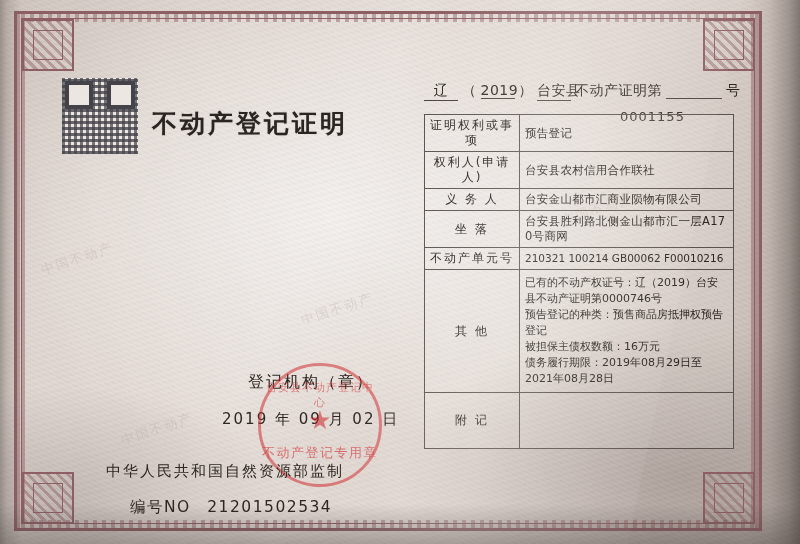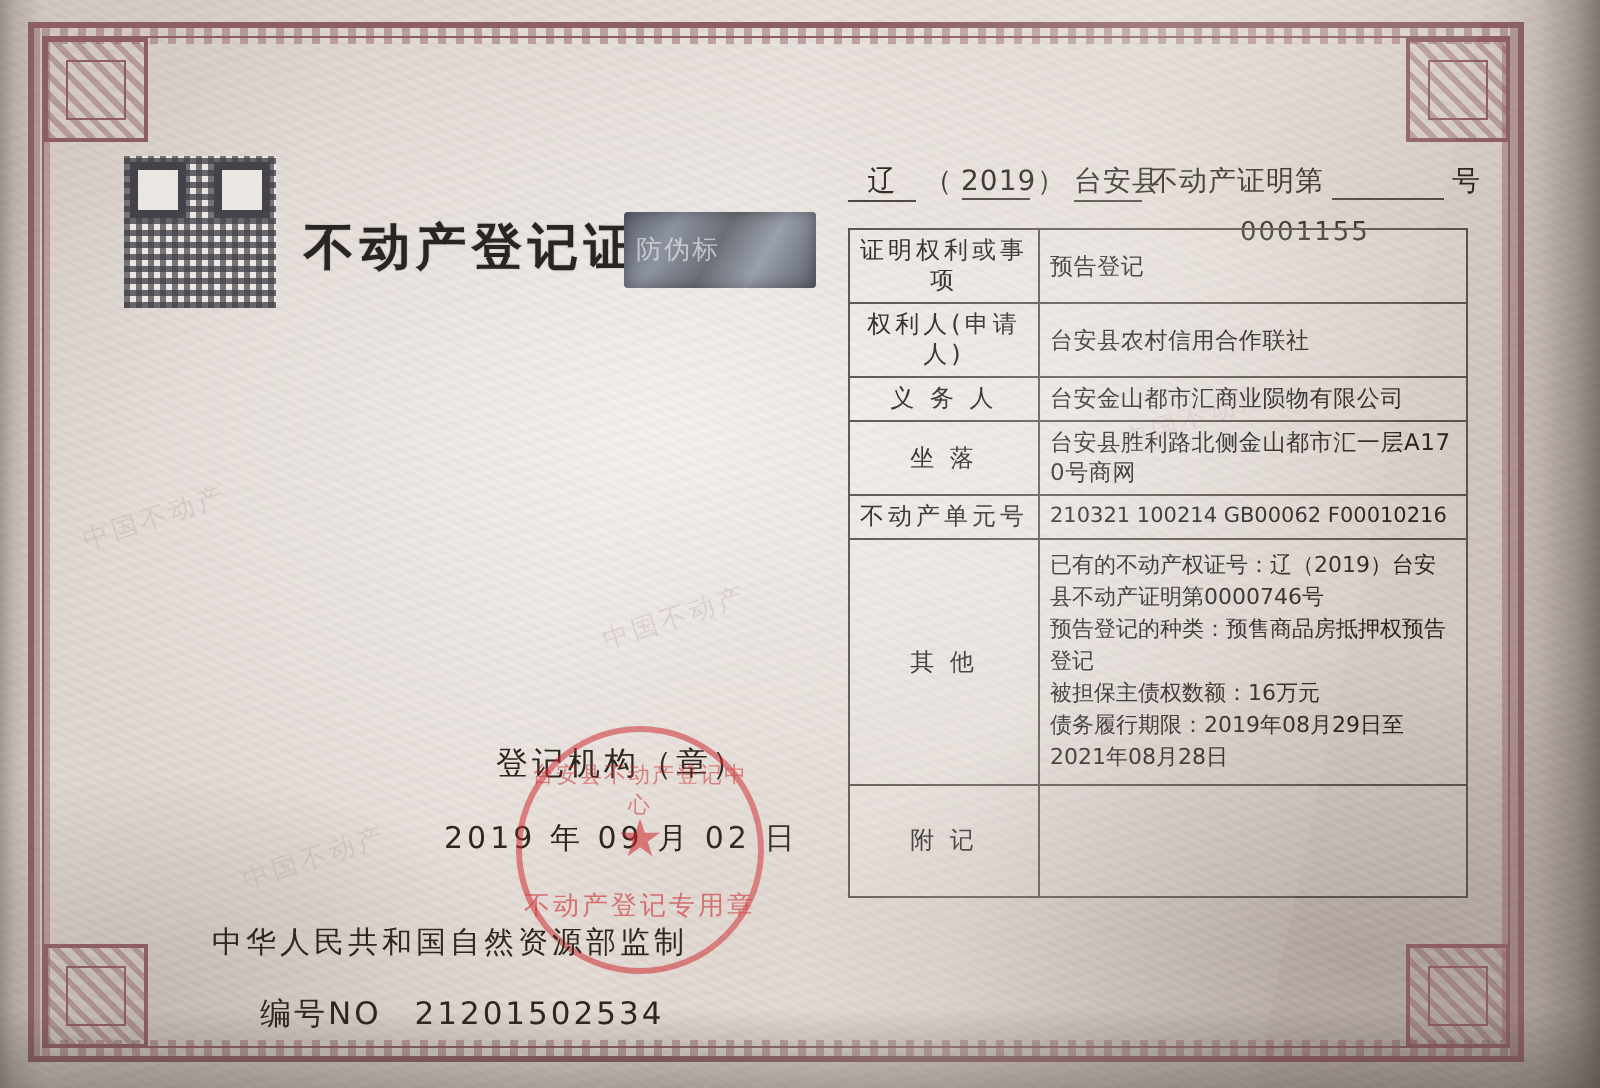--- a/index.html
+++ b/index.html
@@ -348,23 +348,20 @@
       <i></i>
     </div>
   <div class="corner br">
       <i></i>
     </div>
 
   <div class="qr"></div>
 
   <div class="title-main">不动产登记证明</div>
 
-  <div class="sticker">
-    <span>防伪标</span>
-  </div>
 
 
   <div class="issuer">登记机构（章）</div>
   <div class="issue-date">2019 年 09 月 02 日</div>
 
   <div class="seal">
     <div class="seal-top">台安县不动产登记中心</div>
     <div class="star">★</div>
     <div class="seal-bottom">不动产登记专用章</div>
   </div>

